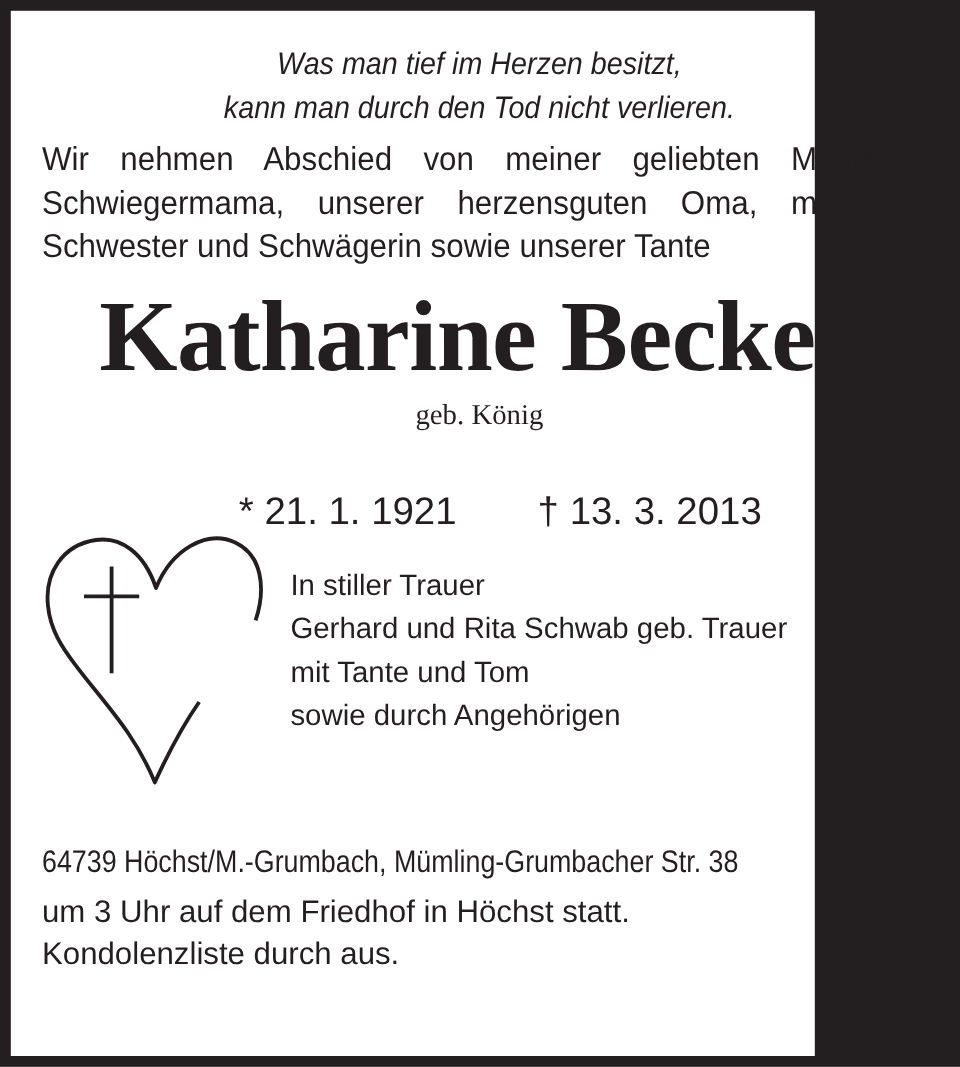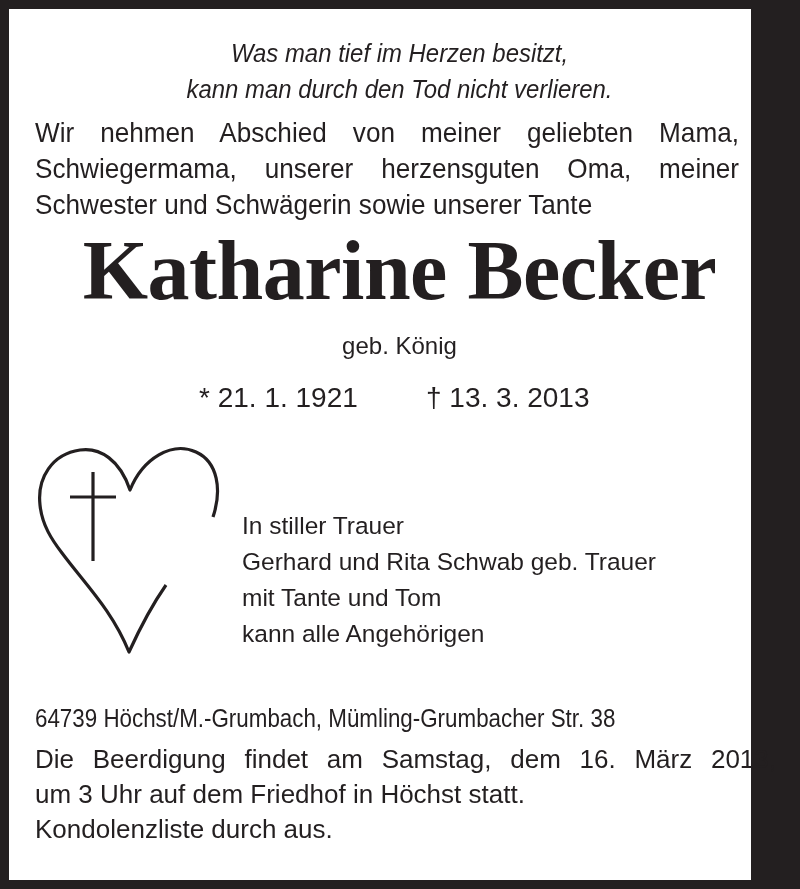--- a/index.html
+++ b/index.html
@@ -7,21 +7,21 @@
       width: 800px; height: 889px;
       background: #231f20;
       position: relative;
       overflow: hidden;
       color: #231f20;
       font-family: "Liberation Sans", sans-serif;
     }
     .page {
       position: absolute;
       left: 9px; top: 9px;
-      width: 742px; height: 871px;
+      width: 670px; height: 871px;
       background: #ffffff;
     }
     .abs { position: absolute; white-space: nowrap; }
     .quote {
       left: 0; width: 781px; text-align: center;
       font-style: italic; font-size: 26px; line-height: 36px;
       transform: scaleX(0.92); transform-origin: center;
     }
     .intro {
       left: 26px; width: 730px;
@@ -35,26 +35,26 @@
       left: 0; width: 781px; text-align: center;
       font-family: "Liberation Serif", serif;
       font-weight: bold; font-size: 84px; line-height: 90px;
       letter-spacing: -0.5px;
     }
     .nee {
       left: 0; width: 781px; text-align: center;
       font-size: 24px; line-height: 30px;
     }
     .dates {
-      font-size: 28px; line-height: 30px;
+      font-size: 32px; line-height: 30px; margin-top: 28px;
     }
     .heart { position: absolute; left: 0; top: 0; }
     .family {
       left: 233px;
-      font-size: 24.5px; line-height: 36px; margin-top: 37px;
+      font-size: 24.5px; line-height: 36px;
     }
     .family .bold { font-weight: normal; }
     .bottom {
       left: 26px;
       font-size: 26px; line-height: 35px;
     }
     .addr {
       transform: scaleX(0.86); transform-origin: left center;
     }
     .justify-line {
@@ -71,26 +71,26 @@
     <div>Was man tief im Herzen besitzt,</div>
     <div>kann man durch den Tod nicht verlieren.</div>
   </div>
 
   <div class="abs intro" style="top:106px;">
     <span class="justify-line">Wir nehmen Abschied von meiner geliebten Mama,</span>
     <span class="justify-line">Schwiegermama, unserer herzensguten Oma, meiner</span>
     <span style="display:block;">Schwester und Schwägerin sowie unserer Tante</span>
   </div>
 
-  <div class="abs name" style="top:217px;">Katharine Becker</div>
+  <div class="abs name" style="top:227px;">Katharine Becker</div>
 
-  <div class="abs nee" style="top:322px;">geb. König</div>
+  <div class="abs nee" style="top:322px;font-family:Liberation Serif, serif;">geb. König</div>
 
   <div class="abs dates" style="left:190px; top:374px;">* 21. 1. 1921</div>
-  <div class="abs dates" style="left:417px; top:374px;">† 13. 3. 2013</div>
+  <div class="abs dates" style="left:439px; top:374px;">† 13. 3. 2013</div>
 
   <svg class="heart" width="781" height="871" viewBox="9 9 781 871">
     <g fill="none" stroke="#231f20" stroke-width="3.2" stroke-linecap="butt" stroke-linejoin="round">
 
       <path d="M 213 517
                C 222 490, 218 462, 196 452
                C 172 441, 143 458, 130 490
                C 120 460, 100 447, 80 450
                C 52 454, 37 478, 40 505
                C 42 525, 52 540, 62 553
@@ -101,23 +101,22 @@
       <line x1="70" y1="497" x2="116" y2="497"></line>
     </g>
   </svg>
 
   <div class="abs family" style="top:462px;">
     <div>In stiller Trauer</div>
     <div>
       <span class="bold">Gerhard und Rita Schwab</span><span> geb. Trauer</span>
     </div>
     <div class="bold">mit Tante und Tom</div>
-    <div class="bold">kann alle Angehörigen</div>
+    <div class="bold">sowie durch Angehörigen</div>
   </div>
 
   <div class="abs bottom addr" style="top:692px;">64739 Höchst/M.-Grumbach, Mümling-Grumbacher Str. 38</div>
   <div class="abs bottom" style="top:733px; width:741px;">
-    <span class="justify-line">Die Beerdigung findet am Samstag, dem 16. März 2013,</span>
     <span style="display:block;">um 3 Uhr auf dem Friedhof in Höchst statt.</span>
     <span style="display:block;">Kondolenzliste durch aus.</span>
   </div>
 
 </div>
 
 </body></html>

